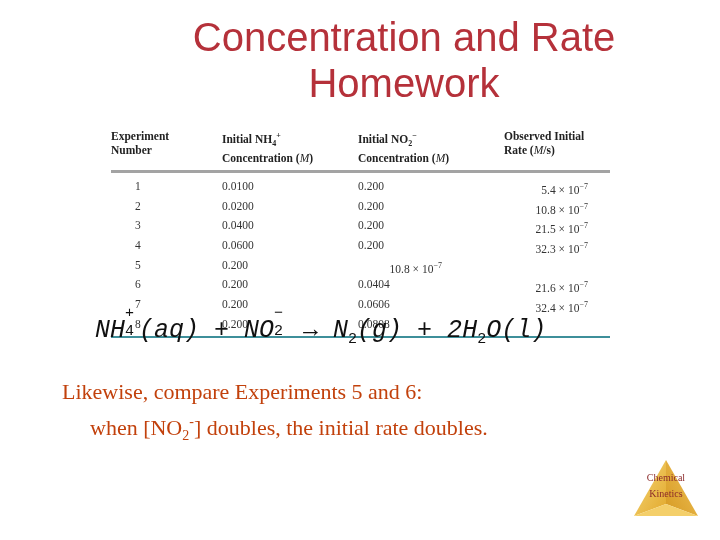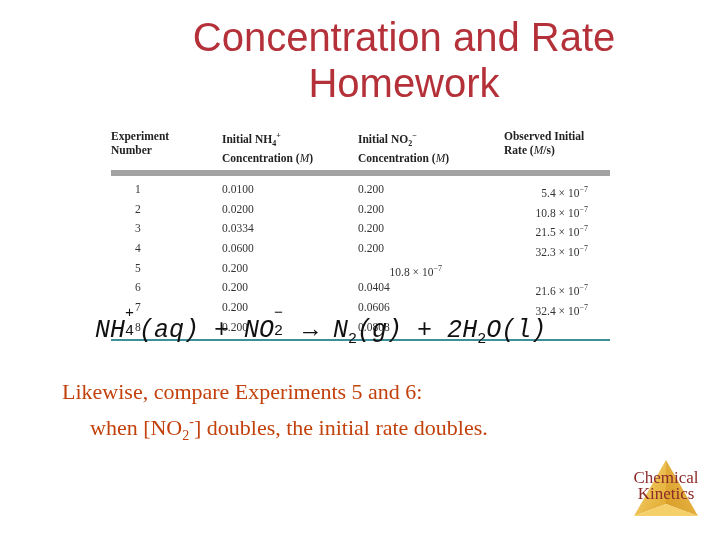--- a/index.html
+++ b/index.html
@@ -12,21 +12,21 @@
     color: #b5313a; font-size: 40px; line-height: 46px;
     font-family: "Liberation Sans", sans-serif;
     padding-left: 44px;
   }
   .table-wrap {
     position: absolute; left: 111px; top: 129px; width: 499px;
     font-family: "Liberation Serif", serif; color: #222;
   }
   .thead {
     display: flex; font-weight: bold; font-size: 11.5px; line-height: 14px;
-    padding-bottom: 5px; border-bottom: 6px solid #a3a3a3;
+    padding-bottom: 5px; border-bottom: 3px solid #a3a3a3;
   }
   .thead .c { }
   .c1 { width: 111px; }
   .c2 { width: 136px; }
   .c3 { width: 146px; }
   .c4 { width: 106px; }
   .tbody { padding-top: 6px; padding-bottom: 4px; border-bottom: 2px solid #3e8f9a; }
   .row { display: flex; font-size: 11.5px; line-height: 15.8px; color: #333; }
   .row .c1 { padding-left: 24px; width: 87px; }
   .row .c2 { padding-left: 0px; }
@@ -51,21 +51,21 @@
   }
   .body-text .line2 { padding-left: 28px; }
   .body-text sub { font-size: 14px; vertical-align: -5px; }
   .body-text sup { font-size: 14px; vertical-align: 9px; }
   .logo {
     position: absolute; left: 632px; top: 458px; width: 68px; height: 62px;
   }
   .logo svg { position: absolute; left: 0; top: 0; }
   .logo .lt {
     position: absolute; left: 0; top: 12px; width: 68px; text-align: center;
-    font-family: "Liberation Serif", serif; font-size: 17px; line-height: 16px; color: #8b2a2a;
+    font-family: "Liberation Serif", serif; font-size: 10px; line-height: 16px; color: #8b2a2a;
   }
 </style>
 </head>
 <body>
 
 <div class="title">
   <div>Concentration and Rate</div>
   <div>Homework</div>
 </div>
 
@@ -96,21 +96,21 @@
       <div class="c4"><span>5.4</span> <span>× 10</span><sup>−7</sup></div>
     </div>
     <div class="row">
       <div class="c1">2</div>
       <div class="c2">0.0200</div>
       <div class="c3">0.200</div>
       <div class="c4"><span>10.8</span> <span>× 10</span><sup>−7</sup></div>
     </div>
     <div class="row">
       <div class="c1">3</div>
-      <div class="c2">0.0334</div>
+      <div class="c2">0.0400</div>
       <div class="c3">0.200</div>
       <div class="c4"><span>21.5</span> <span>× 10</span><sup>−7</sup></div>
     </div>
     <div class="row">
       <div class="c1">4</div>
       <div class="c2">0.0600</div>
       <div class="c3">0.200</div>
       <div class="c4"><span>32.3</span> <span>× 10</span><sup>−7</sup></div>
     </div>
     <div class="row">

